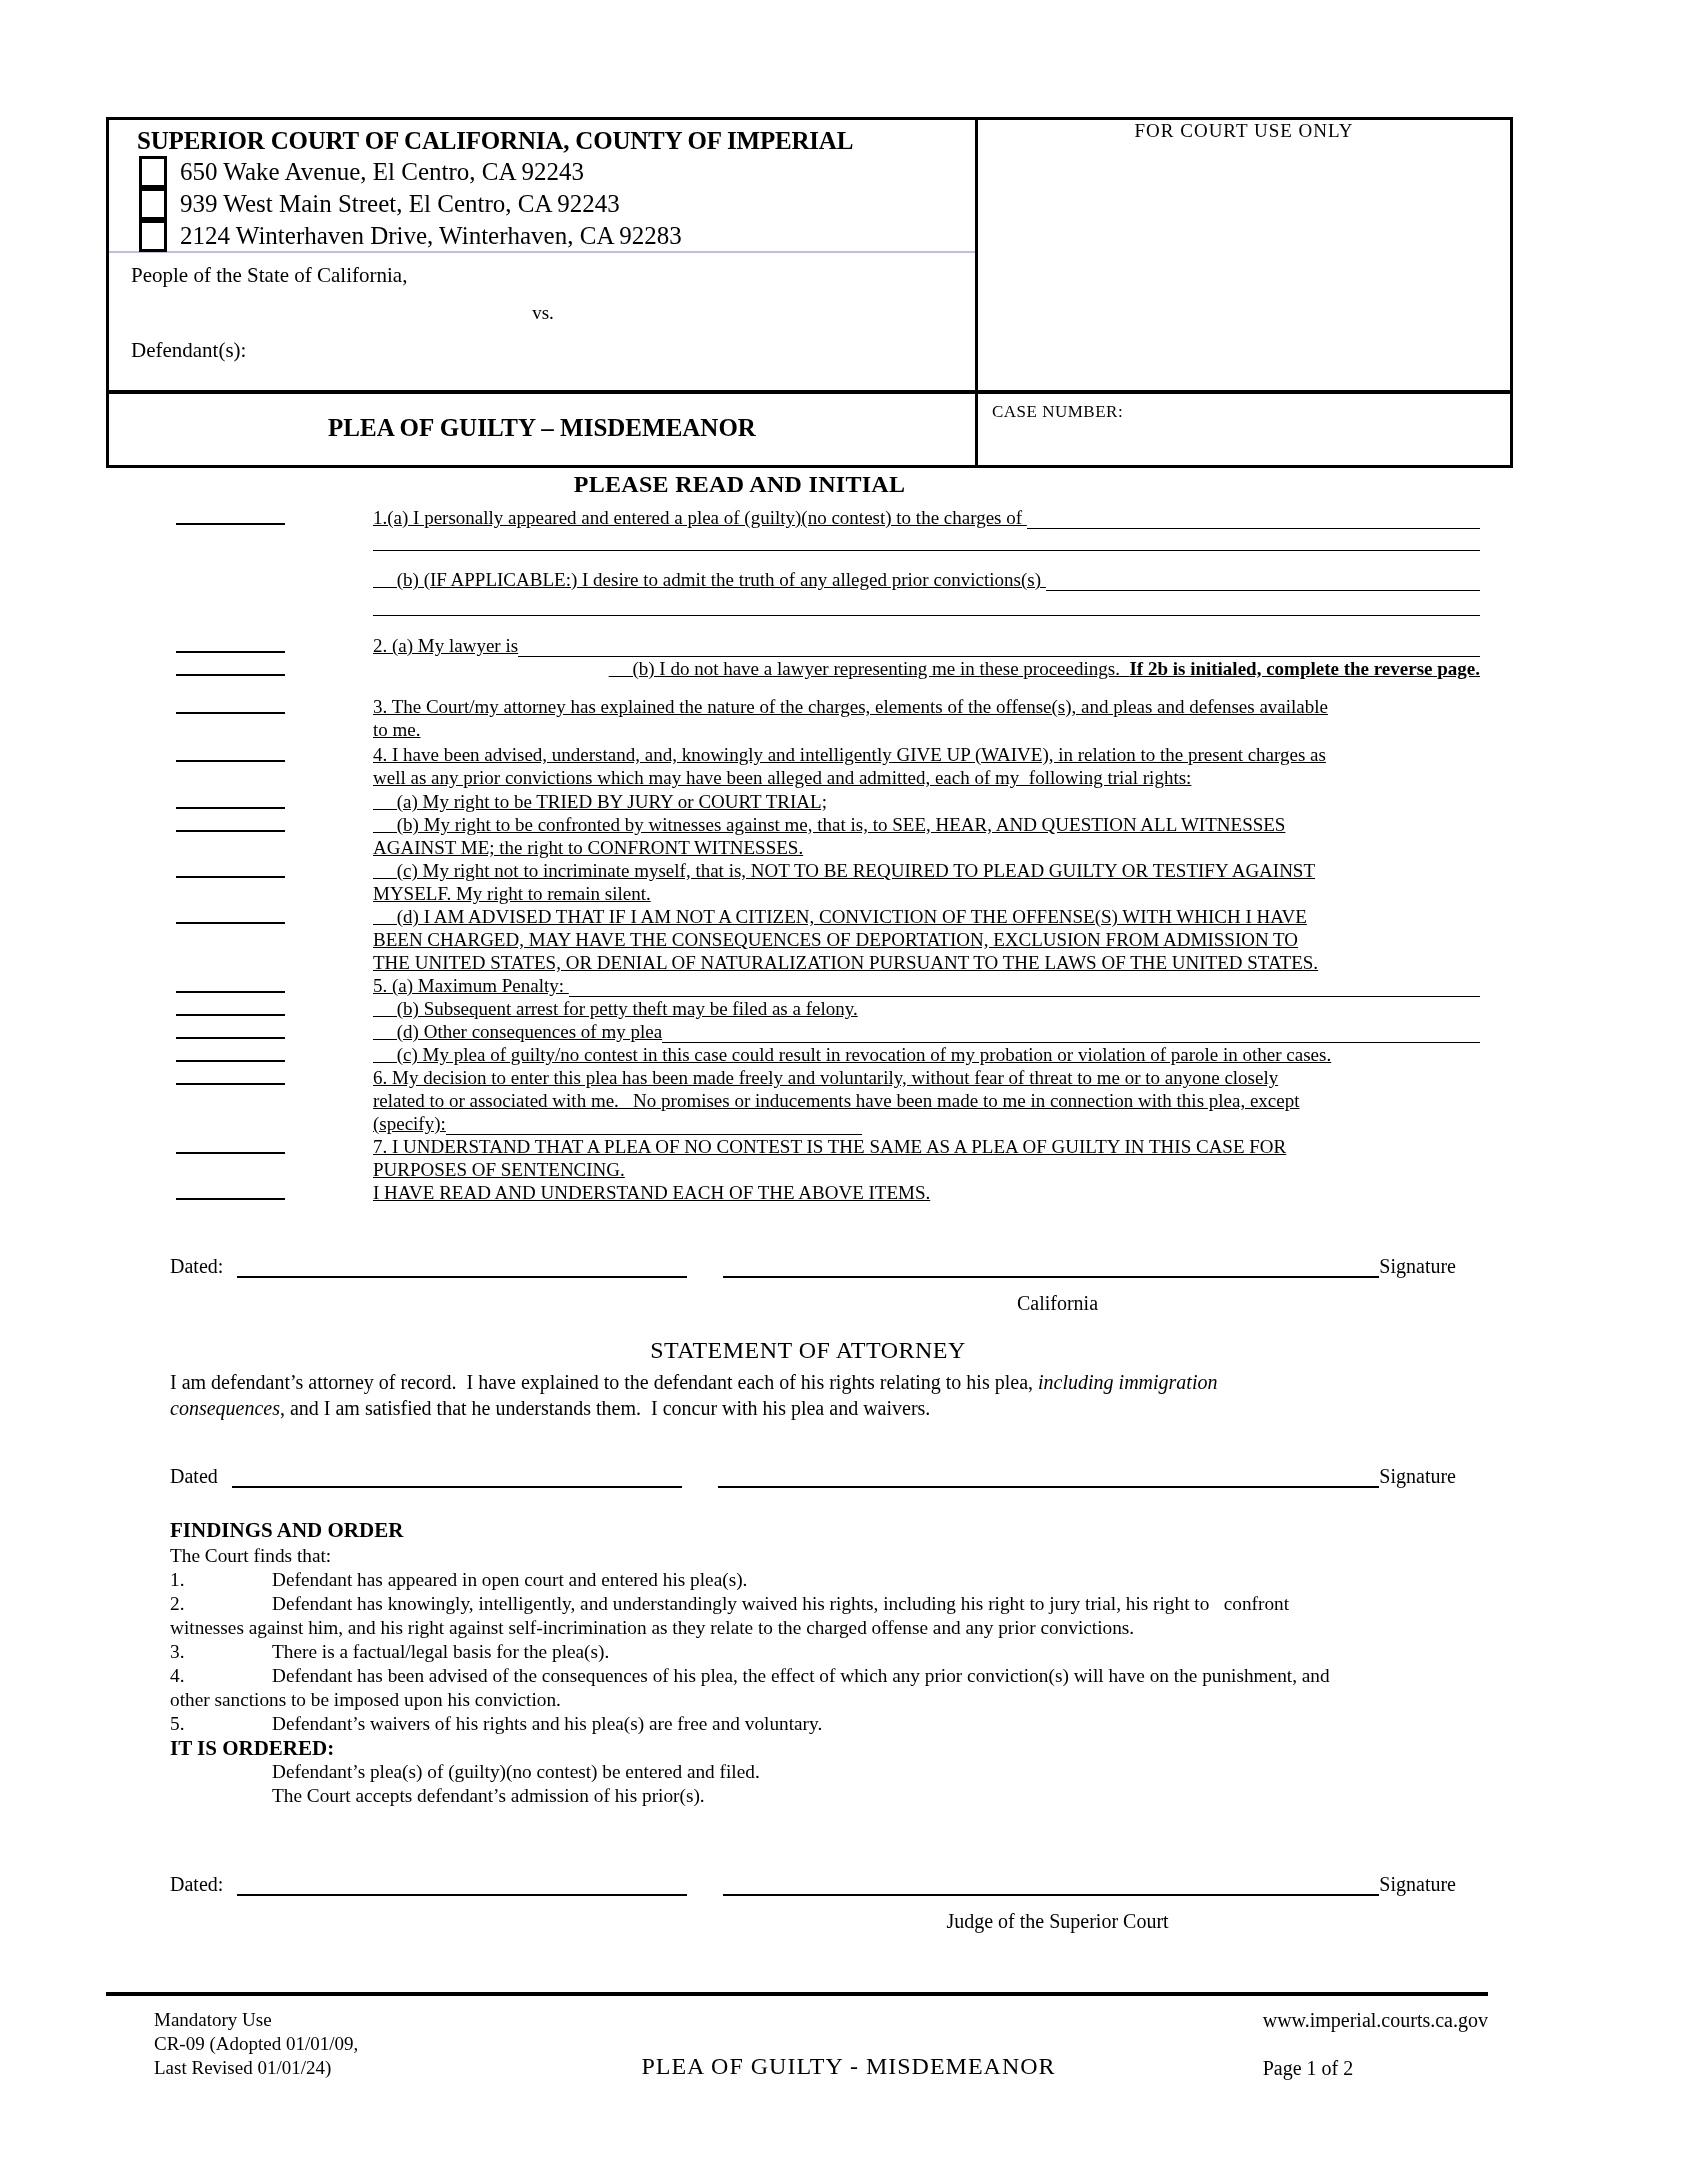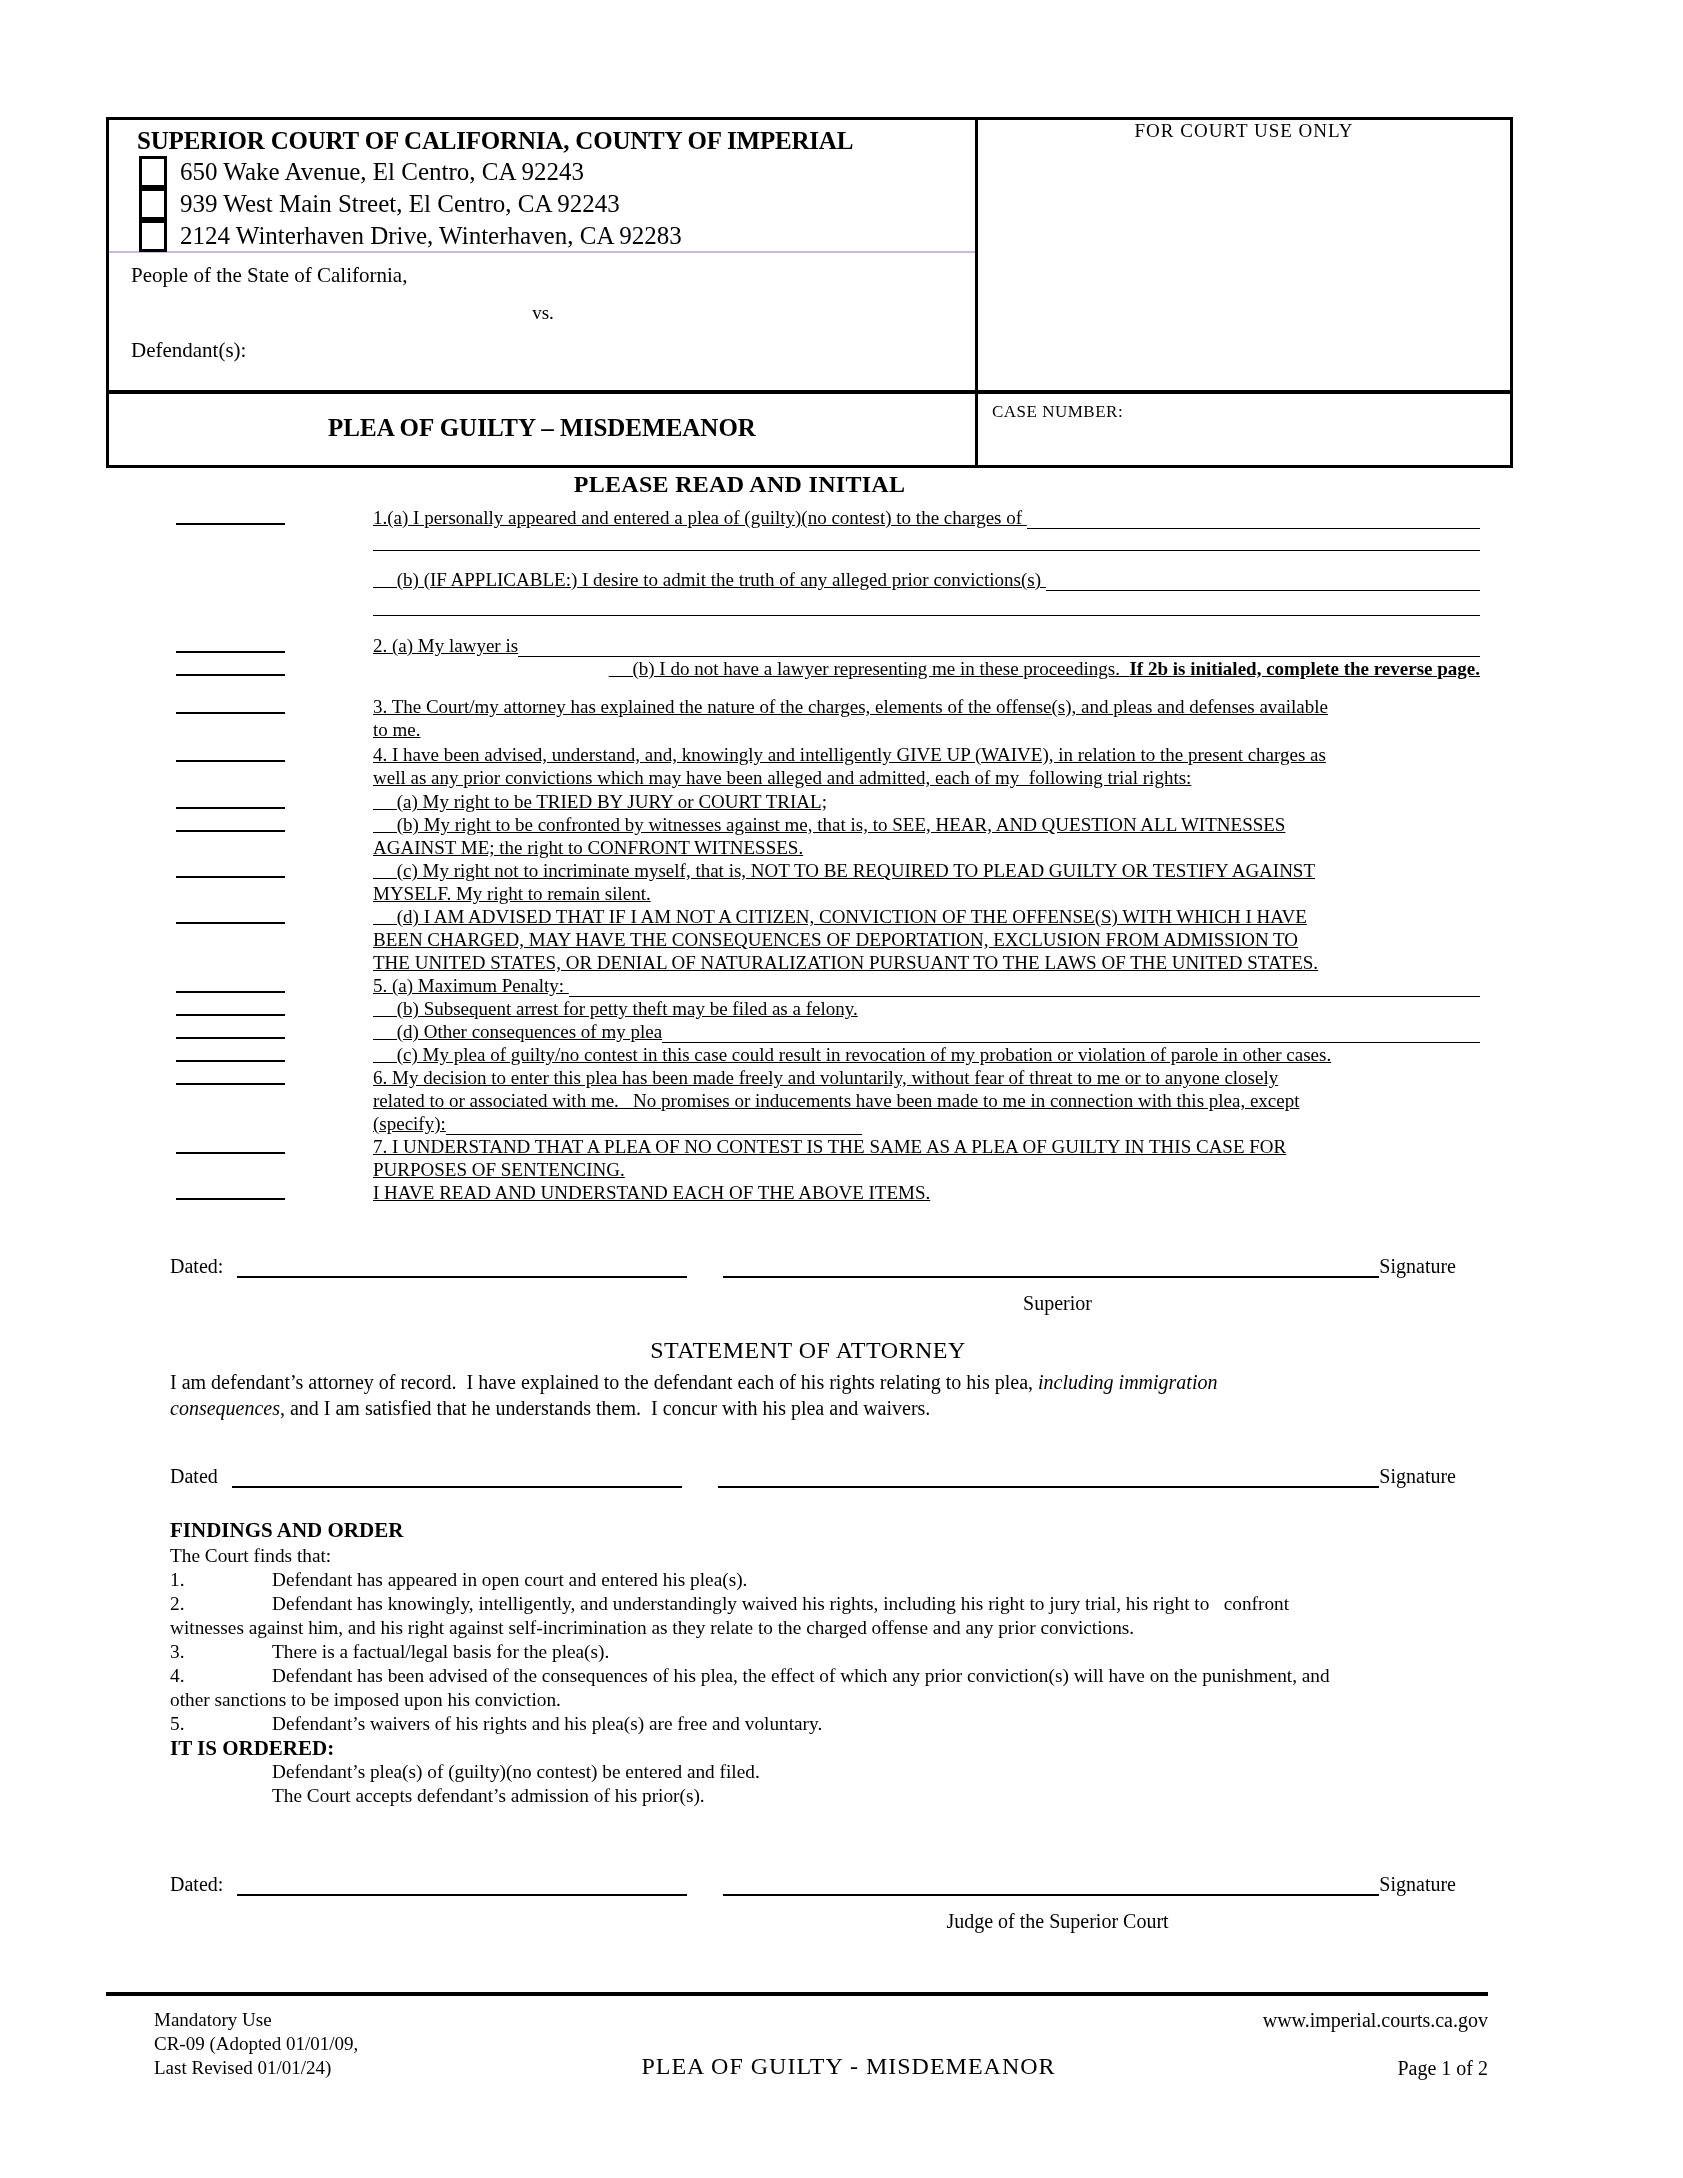--- a/index.html
+++ b/index.html
@@ -57,21 +57,21 @@
   .frow{white-space:pre;}
   .fnum{display:inline-block;width:102px;}
   .frow .ft{white-space:pre;}
   .ohead{font-weight:bold;font-size:21px;}
   .orow{margin-left:102px;white-space:pre;}
 
   
   .footer{position:absolute;left:106px;top:1992px;width:1382px;border-top:4px solid #000;}
   .f-left{position:absolute;left:48px;top:12px;font-size:19px;line-height:24px;}
   .f-center{position:absolute;left:396px;top:57px;width:693px;text-align:center;font-size:24px;letter-spacing:1px;}
-  .f-right{position:absolute;right:0;top:12px;text-align:right;font-size:20px;line-height:24px;}
+  .f-right{position:absolute;right:0;top:12px;font-size:20px;line-height:24px;}
   .f-page{margin-top:24px;}
 </style>
 </head>
 <body>
 
 <div class="page">
 
   <div class="hdr">
     <div class="hdr-top">
       <div class="hdr-left">
@@ -195,21 +195,21 @@
         </div>
       </div>
 
     <div class="sigrow" style="margin-top:51px;">
       <span class="dlab">Dated:</span>
       <span class="dline"></span>
       <span class="gap"></span>
       <span class="sline"></span>
       <span class="siglab">Signature</span>
     </div>
-    <div class="sublabel" style="margin-top:14px;">Superior</div>
+    <div class="sublabel" style="margin-top:14px;">California</div>
 
     <div class="stmt-head">STATEMENT OF ATTORNEY</div>
     <div class="attorney"><span>I am defendant’s attorney of record.  I have explained to the defendant each of his rights relating to his plea, </span><i>including immigration
 consequences</i><span>, and I am satisfied that he understands them.  I concur with his plea and waivers.</span></div>
 
     <div class="sigrow" style="margin-top:44px;">
       <span class="dlab">Dated</span>
       <span class="dline"></span>
       <span class="gap"></span>
       <span class="sline"></span>

